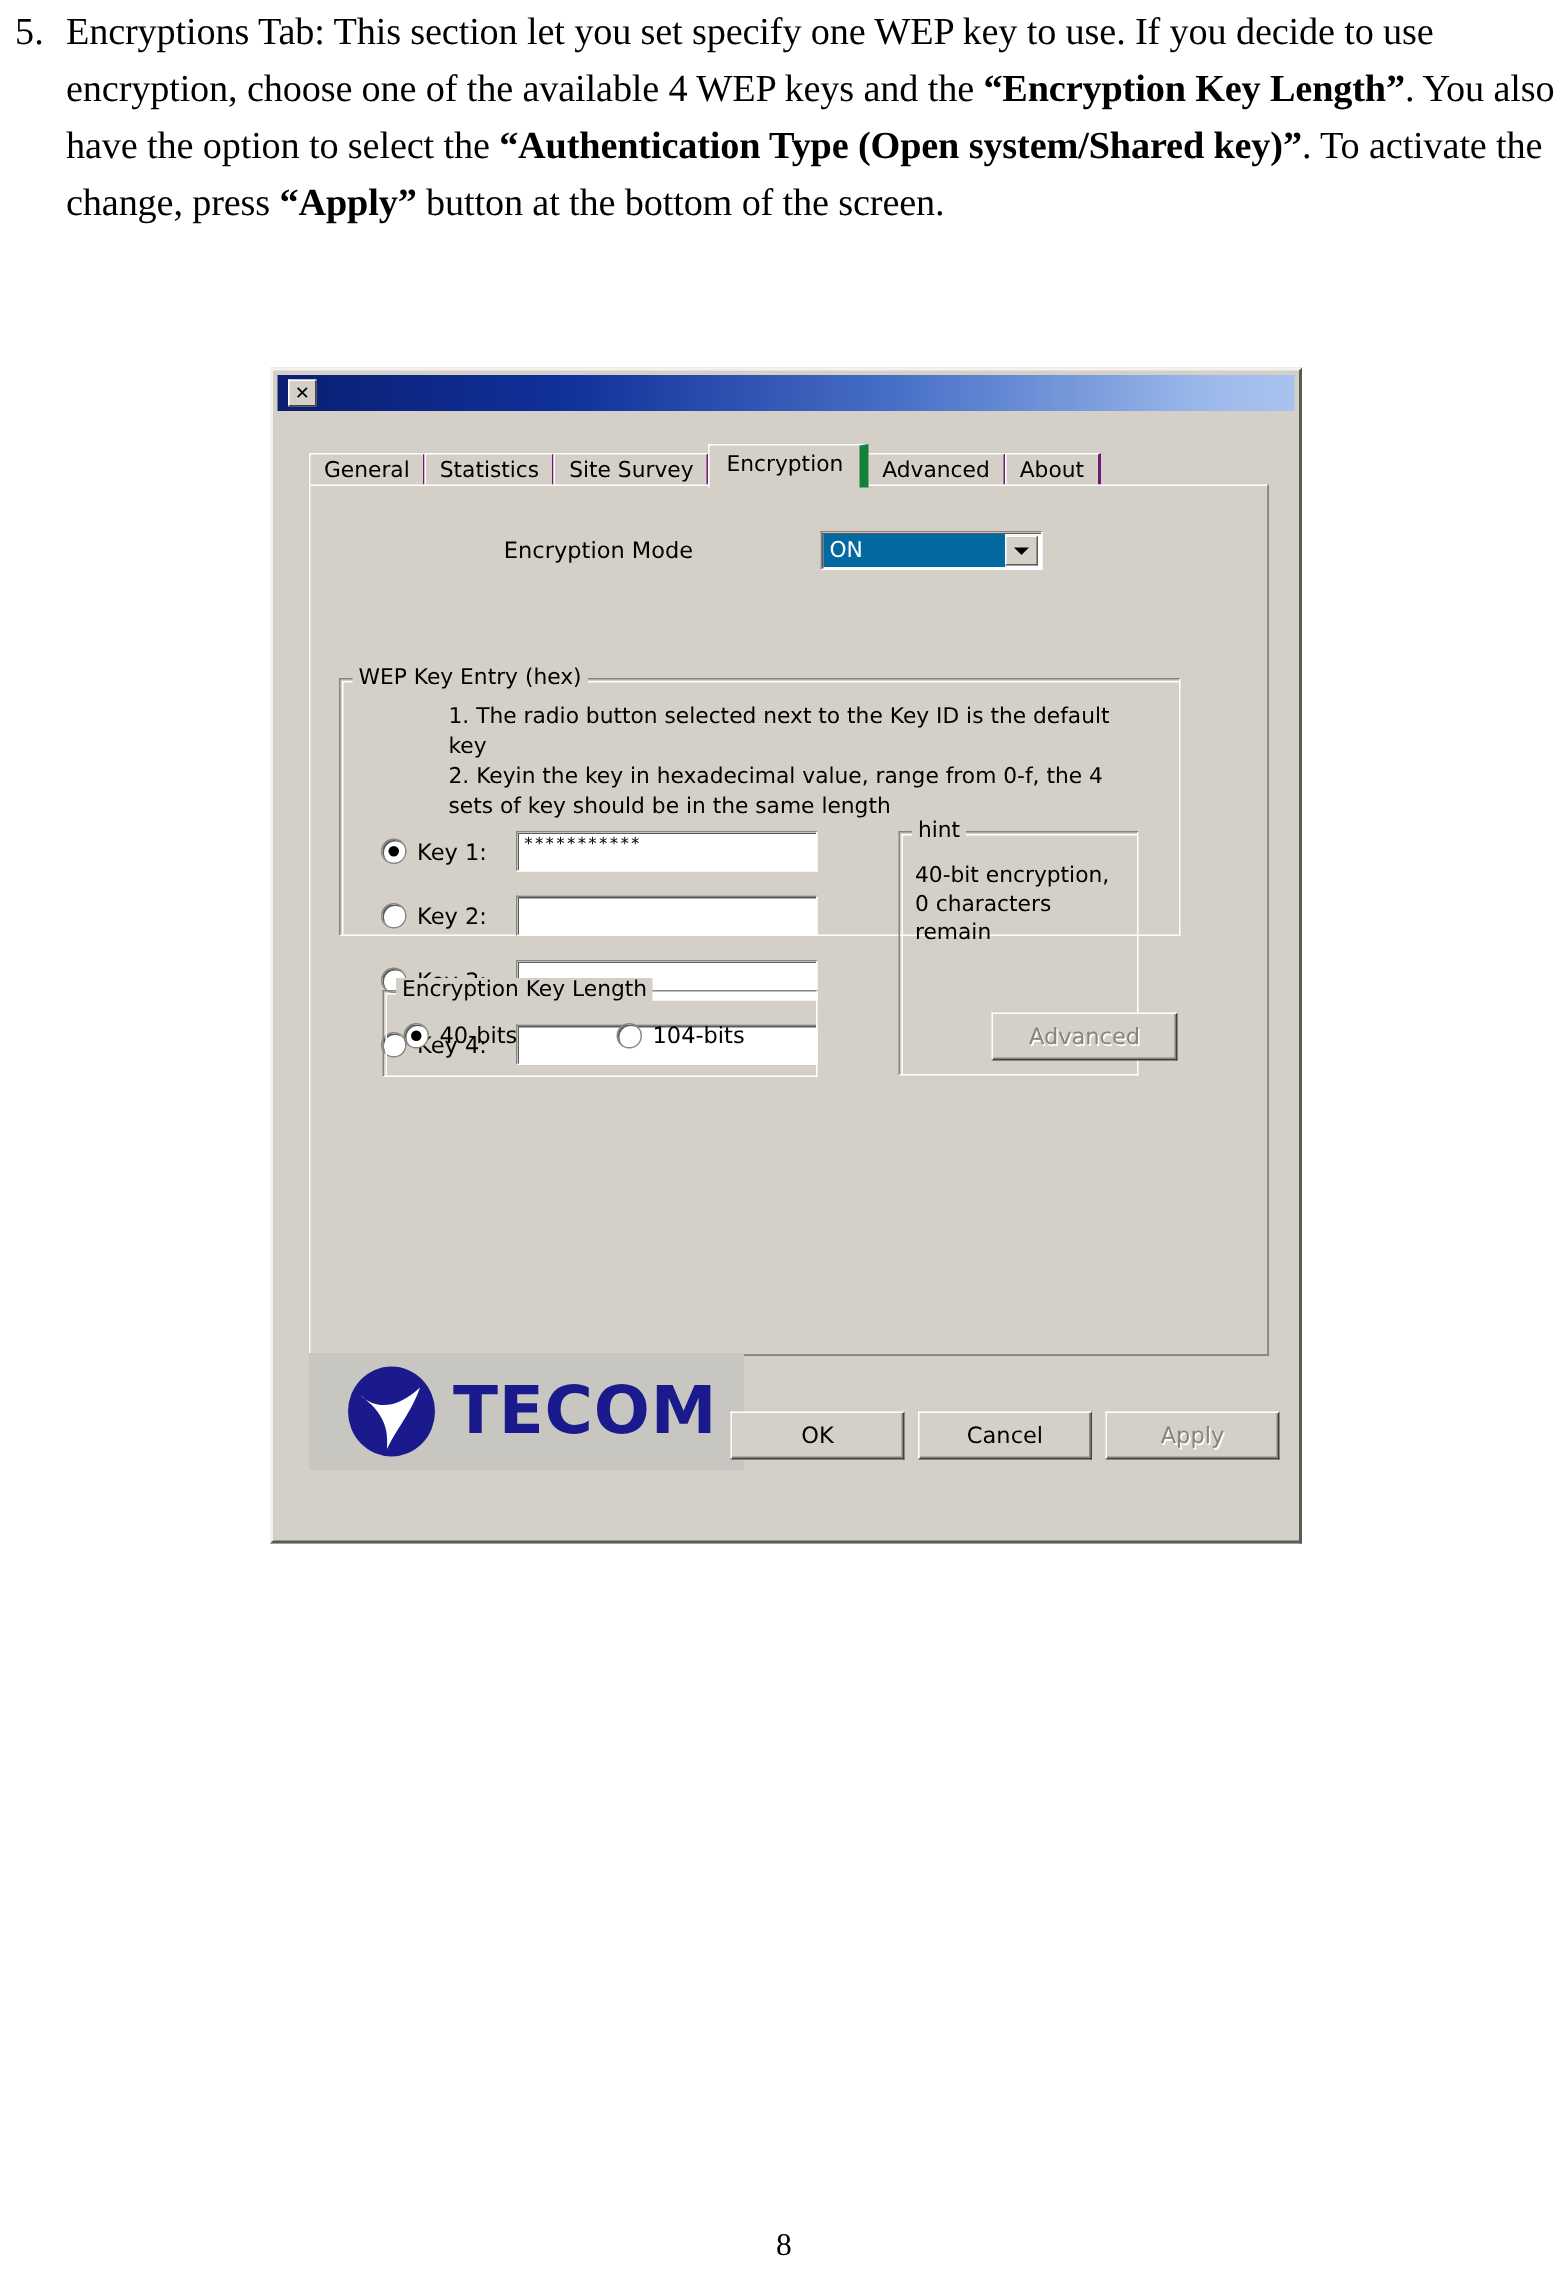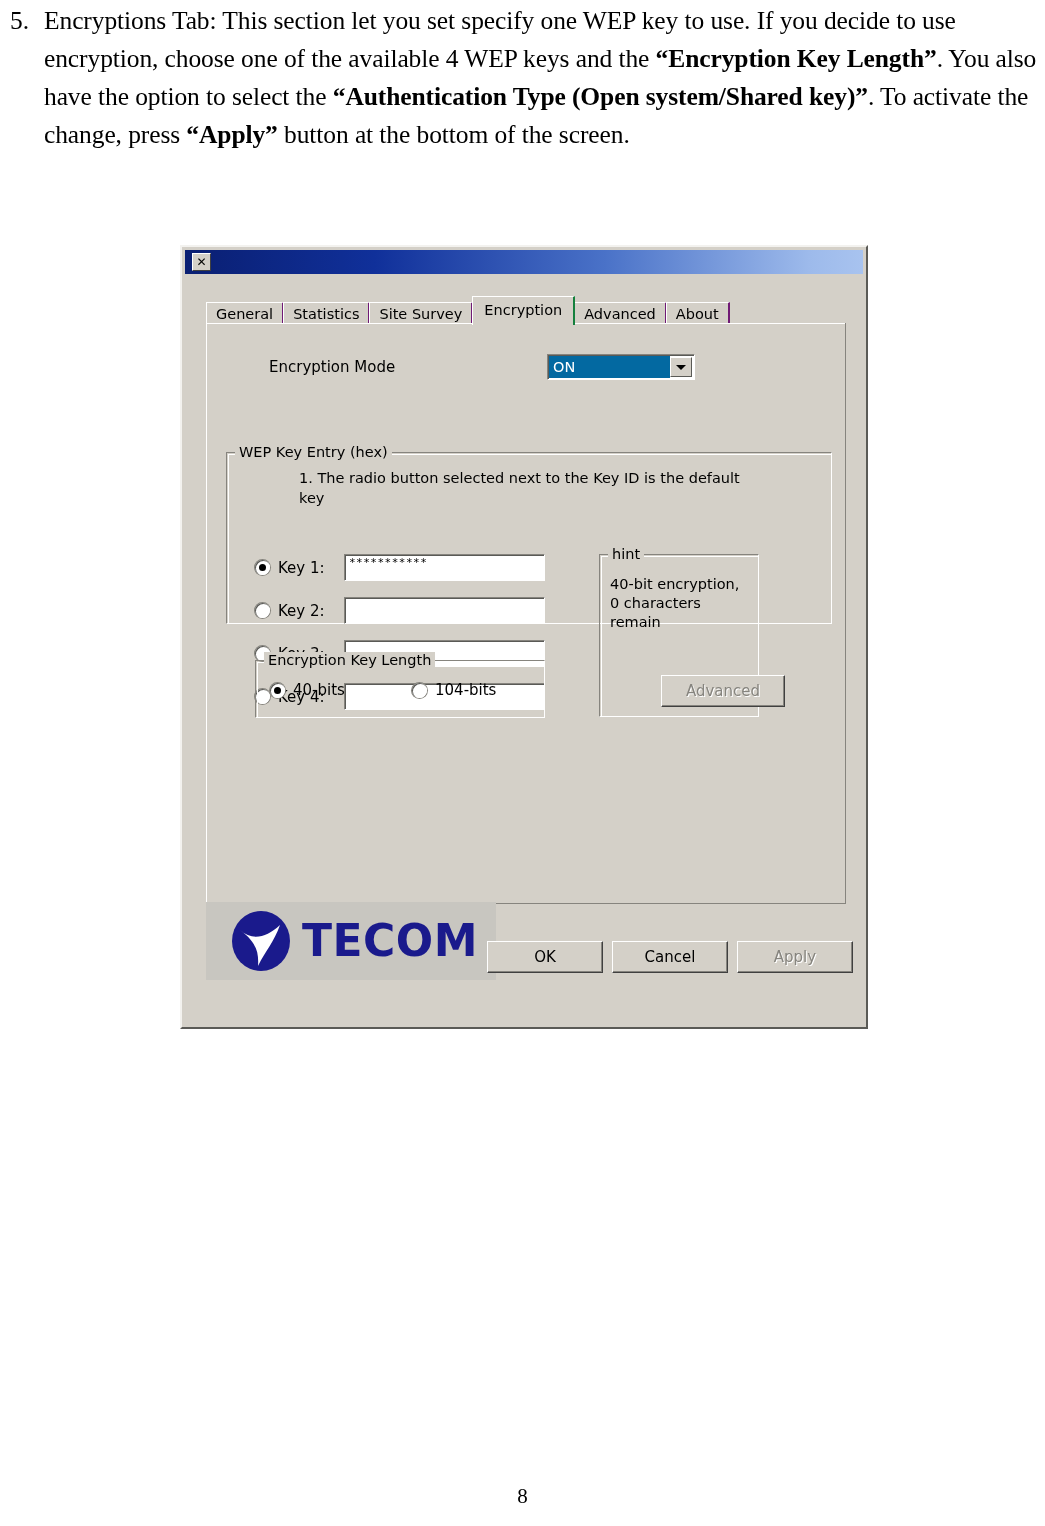--- a/index.html
+++ b/index.html
@@ -133,21 +133,21 @@
     position: relative;
     cursor: pointer;
     margin-right: -1px;
   }
   .tab.active {
     height: 29px;
     line-height: 21px;
     padding: 3px 11px 4px 11px;
     margin-top: -6px;
     z-index: 5;
-    border-right: 2px solid #15803d;
+    border-right: 6px solid #15803d;
     border-bottom: none;
   }
 
   
   #tabpanel {
     position: absolute;
     left: 24px;
     top: 76px;
     width: 640px;
     height: 581px;
@@ -172,21 +172,21 @@
   
   .form-row {
     position: absolute;
     display: flex;
     align-items: center;
   }
   .form-label {
     font-family: "DejaVu Sans", sans-serif;
     font-size: 15px;
     color: #000;
-    text-align: left;
+    text-align: center;
     white-space: nowrap;
   }
   .combo {
     width: 148px;
     height: 26px;
     background: #ffffff;
     border-top: 1px solid #86847e;
     border-left: 1px solid #86847e;
     border-right: 1px solid #ffffff;
     border-bottom: 1px solid #ffffff;
@@ -438,24 +438,25 @@
       <div class="form-label" style="width:260px;">Encryption Mode</div>
       <div class="combo selected" style="margin-left:18px;">
         <div class="combo-value">ON</div>
         <div class="combo-arrow">
             <span class="arrow-glyph"></span>
           </div>
       </div>
     </div>
 
 
-    <div class="groupbox" style="left:19px; top:128px; width:606px; height:172px;">
+    <div class="groupbox" style="left:19px; top:128px; width:561px; height:172px;">
       <span class="group-title">WEP Key Entry (hex)</span>
 
       <div class="instr" style="left:45px; top:15px; width:470px;">1. The radio button selected next to the Key ID is the default key</div>
+      <div class="instr" style="left:45px; top:55px; width:470px;">2. Keyin the key in hexadecimal value, range from 0-f, the 4 sets of key should be in the same length</div>
 
       <div id="key-rows">
           <div class="key-row" style="left: 28px; top: 101px;">
             <div class="radio checked"></div>
             <div class="key-label">Key 1:</div>
             <div class="key-input">***********</div>
           </div>
           <div class="key-row" style="left: 28px; top: 144px;">
             <div class="radio"></div>
             <div class="key-label">Key 2:</div>

